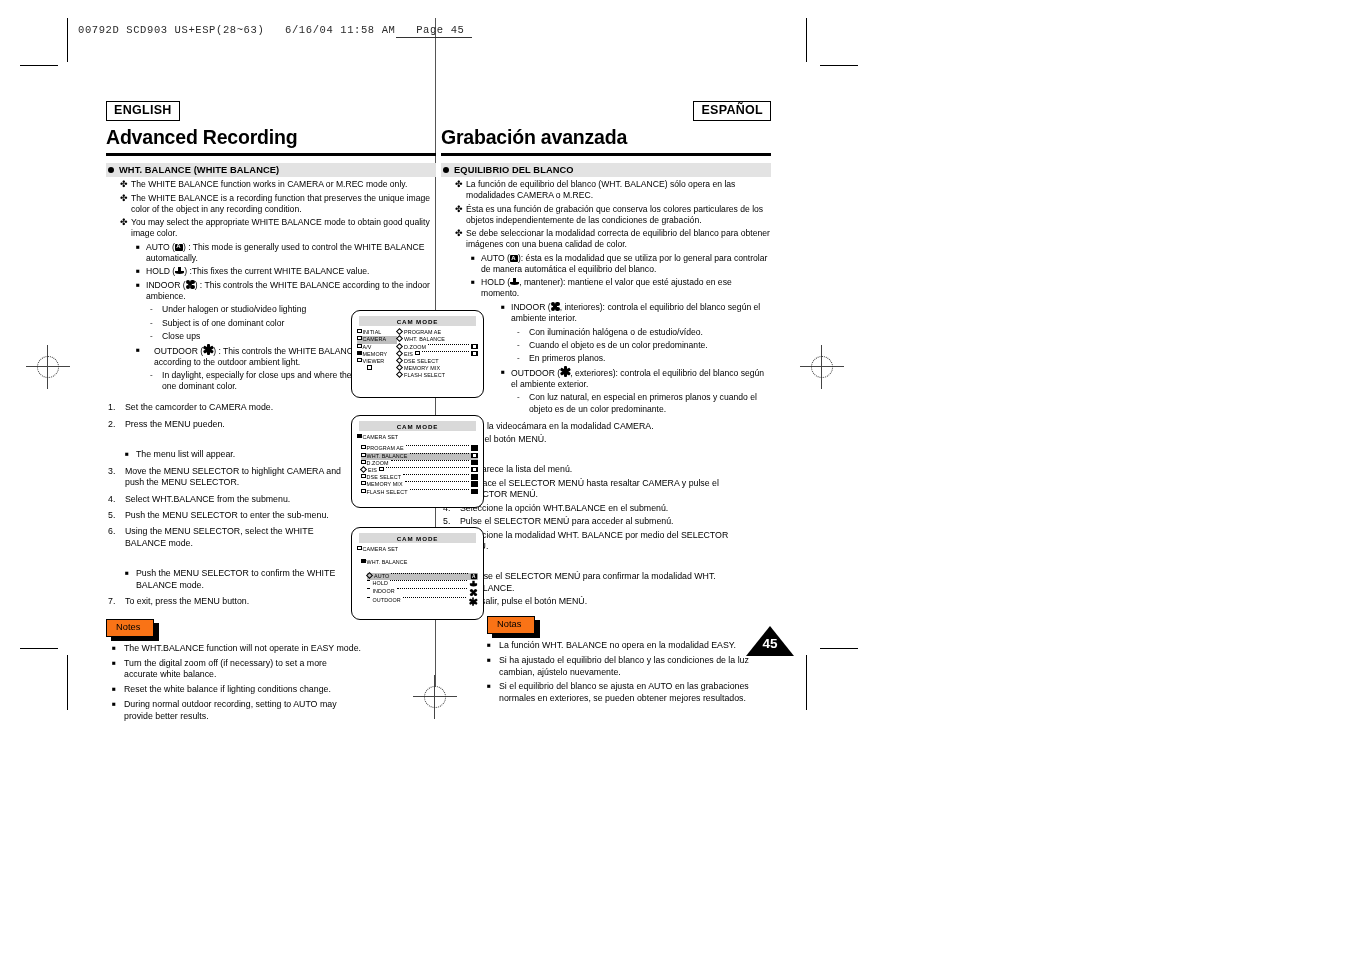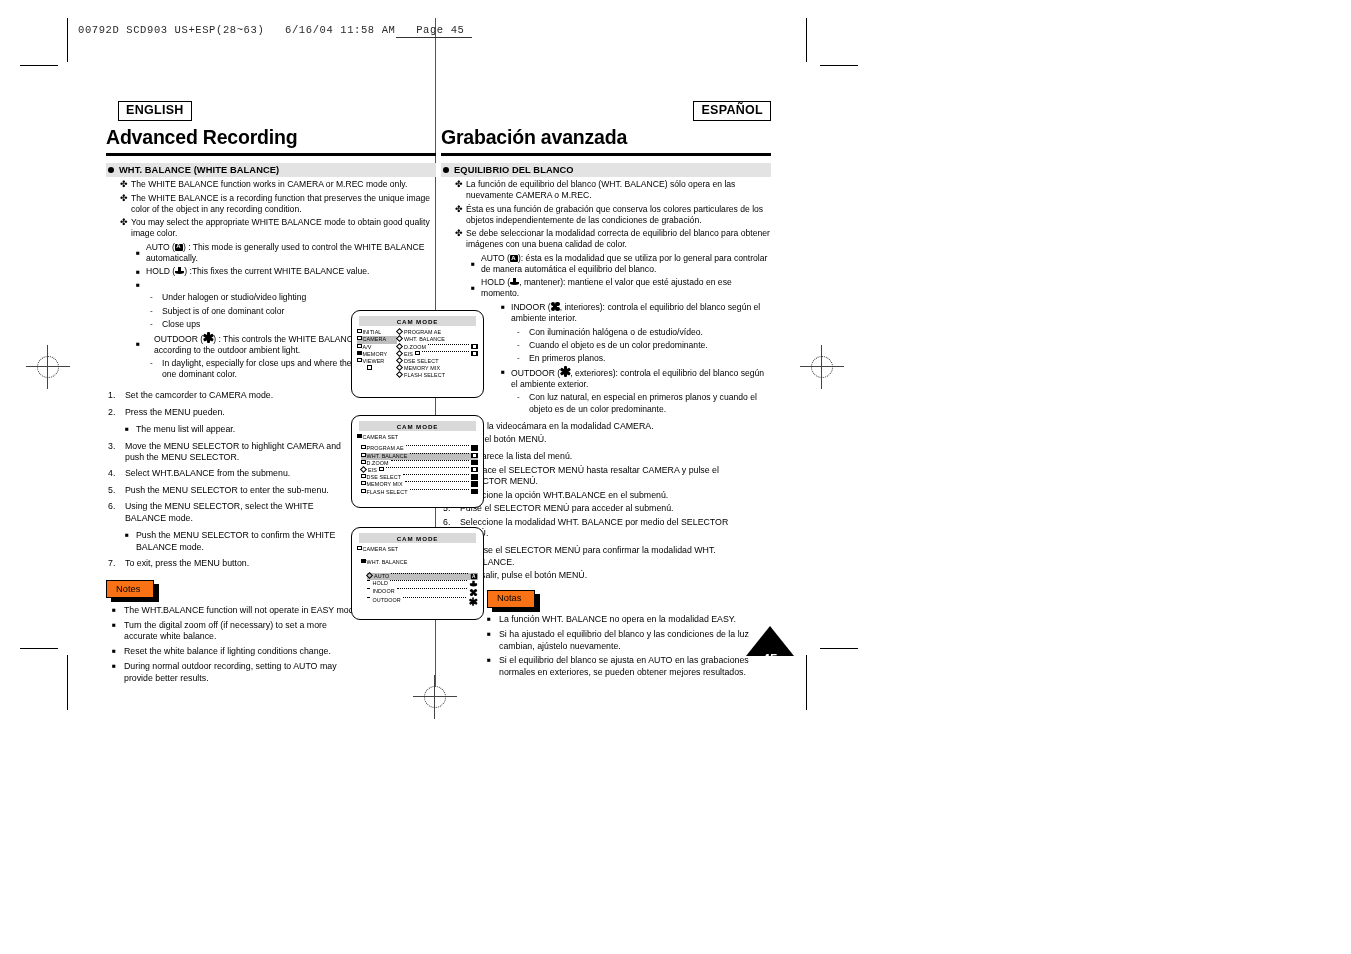--- a/index.html
+++ b/index.html
@@ -21,52 +21,52 @@
     font-size:10.5px;letter-spacing:.6px;color:#2a2a2a;white-space:pre;}
   .sluguline{position:absolute;height:1px;background:#333;}
 
   
   .col{position:absolute;top:100px;}
   .col-en{left:106px;width:330px;}
   .col-es{left:441px;width:330px;}
 
   .langtag{display:inline-block;border:1.4px solid #000;padding:2px 7px 3px 7px;
     font-size:12.5px;font-weight:bold;letter-spacing:.3px;line-height:1;}
-  .langbar{height:20px;margin-left:12px;}
+  .langbar{height:20px;}
   .langbar.right{text-align:right;}
 
   h1.doctitle{font-size:19.5px;font-weight:bold;margin:7px 0 5px 0;letter-spacing:-.2px;line-height:1.1;}
   .rule{height:2.4px;background:#000;margin-bottom:7px;}
 
   .sechead{background:#e3e3e3;font-size:9.3px;font-weight:bold;letter-spacing:.1px;
     padding:2px 3px 2px 2px;display:flex;align-items:center;gap:5px;}
   .bulletdot{width:6px;height:6px;border-radius:50%;background:#000;flex:0 0 auto;}
 
   ul{list-style:none;margin:0;padding:0;}
   li{display:flex;font-size:8.6px;line-height:1.29;margin-top:2.4px;}
   li .mk{flex:0 0 auto;text-align:left;}
   li .tx{flex:1 1 auto;}
 
   
   .lv1{padding-left:14px;}
   .lv1 .mk{width:11px;font-size:9px;line-height:1.2;}
-  .lv2{padding-left:30px;align-items:center;}
+  .lv2{padding-left:30px;}
   .lv2 .mk{width:10px;font-size:6.5px;line-height:1.55;}
   .lv3{padding-left:44px;}
   .lv3 .mk{width:12px;font-size:8px;line-height:1.25;}
   .lv2deep{padding-left:60px;}
   .lv2deep .mk{width:10px;font-size:6.5px;line-height:1.55;}
   .lv3deep{padding-left:76px;}
   .lv3deep .mk{width:12px;font-size:8px;line-height:1.25;}
 
   ol.steps{list-style:none;margin:10px 0 0 0;padding:0;}
   ol.steps > li{display:flex;font-size:8.8px;line-height:1.3;margin-top:5px;padding-left:2px;}
   ol.steps > li .num{flex:0 0 17px;}
   ol.steps > li .tx{flex:1 1 auto;}
-  .substep{display:flex;font-size:8.8px;line-height:1.3;margin-top:6px;padding-left:19px;}
+  .substep{display:flex;font-size:8.8px;line-height:1.3;margin-top:19px;padding-left:19px;}
   .substep .mk{flex:0 0 11px;font-size:6.5px;line-height:1.6;}
 
   
   .notesbox{position:relative;display:inline-block;margin:11px 0 3px 0;}
   .notesbox .lbl{border:1.3px solid #000;background:#f97316;padding:2.5px 13px 3.5px 9px;
     font-size:9.3px;position:relative;z-index:2;}
   .notesbox .sh{position:absolute;left:5px;top:4px;right:-5px;bottom:-4px;background:#000;z-index:1;}
 
   ul.notes{margin:2px 0 0 0;}
   ul.notes li{padding-left:6px;font-size:8.8px;line-height:1.3;margin-top:3.5px;}
@@ -116,21 +116,21 @@
   .gi-flower .pc{left:2.4px;top:2.4px;width:4.2px;height:4.2px;}
   .gi-sun{width:10px;height:10px;position:relative;}
   .gi-sun i{position:absolute;left:3.6px;top:-.6px;width:2.8px;height:11px;background:#000;
     border-radius:1px;display:block;}
   .gi-sun i:nth-child(2){transform:rotate(60deg);}
   .gi-sun i:nth-child(3){transform:rotate(120deg);}
   .gi-sun b{position:absolute;left:2.5px;top:2.5px;width:5px;height:5px;background:#000;border-radius:50%;}
   .pagetri{position:absolute;}
   .pagetri .tri{width:0;height:0;border-left:24px solid transparent;border-right:24px solid transparent;
     border-bottom:30px solid #000;}
-  .pagetri .num{position:absolute;left:0;top:25px;width:48px;text-align:center;color:#fff;
+  .pagetri .num{position:absolute;left:0;top:10px;width:48px;text-align:center;color:#fff;
     font-size:13.5px;font-weight:bold;}
 </style>
 </head>
 <body>
 
 <div class="page">
 
   <div class="cropline" style="left:20px;top:65px;width:38px;height:1px;"></div>
   <div class="cropline" style="left:67px;top:18px;width:1px;height:44px;"></div>
   <div class="cropline" style="left:820px;top:65px;width:38px;height:1px;"></div>
@@ -191,20 +191,21 @@
       <li class="lv2">
           <span class="mk">■</span>
           <span class="tx"><span>AUTO (</span><span class="gi gi-auto"></span><span>) : This mode is generally used to control the WHITE BALANCE automatically.</span></span>
         </li>
       <li class="lv2">
           <span class="mk">■</span>
           <span class="tx"><span>HOLD (</span><span class="gi gi-hold"></span><span>) :This fixes the current WHITE BALANCE value.</span></span>
         </li>
       <li class="lv2">
           <span class="mk">■</span>
+          <span class="tx"><span>INDOOR (</span><span class="gi gi-flower"><span class="p1"></span><span class="p2"></span><span class="p3"></span><span class="p4"></span><span class="pc"></span></span><span>) : This controls the WHITE BALANCE according to the indoor ambience.</span></span>
         </li>
       <li class="lv3">
           <span class="mk">-</span>
           <span class="tx">Under halogen or studio/video lighting</span>
         </li>
       <li class="lv3">
           <span class="mk">-</span>
           <span class="tx">Subject is of one dominant color</span>
         </li>
       <li class="lv3">
@@ -292,21 +293,21 @@
     <div class="rule"></div>
 
     <div class="sechead">
       <span class="bulletdot"></span>
       <span>EQUILIBRIO DEL BLANCO</span>
     </div>
 
     <ul>
       <li class="lv1">
           <span class="mk">✤</span>
-          <span class="tx">La función de equilibrio del blanco (WHT. BALANCE) sólo opera en las nuevamente CAMERA o M.REC.</span>
+          <span class="tx">La función de equilibrio del blanco (WHT. BALANCE) sólo opera en las modalidades CAMERA o M.REC.</span>
         </li>
       <li class="lv1">
           <span class="mk">✤</span>
           <span class="tx">Ésta es una función de grabación que conserva los colores particulares de los objetos independientemente de las condiciones de grabación.</span>
         </li>
       <li class="lv1">
           <span class="mk">✤</span>
           <span class="tx">Se debe seleccionar la modalidad correcta de equilibrio del blanco para obtener imágenes con una buena calidad de color.</span>
         </li>
     </ul>

